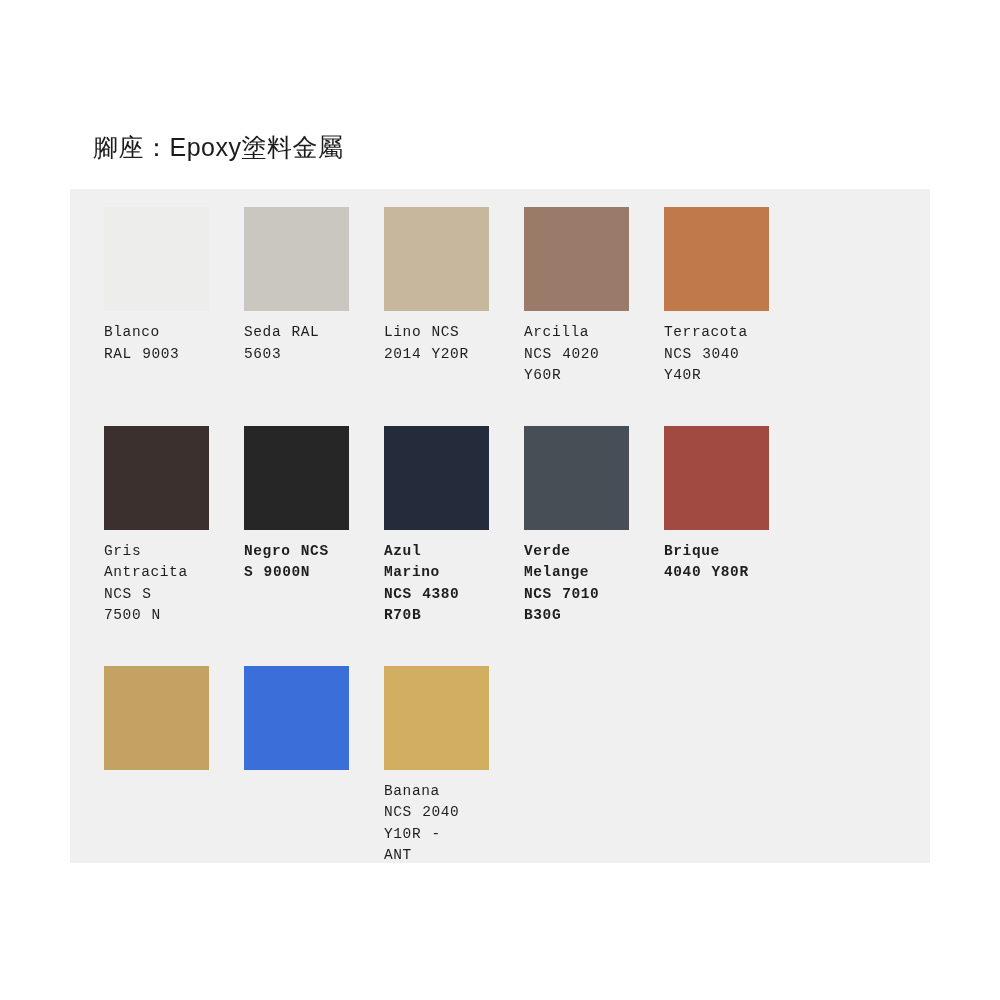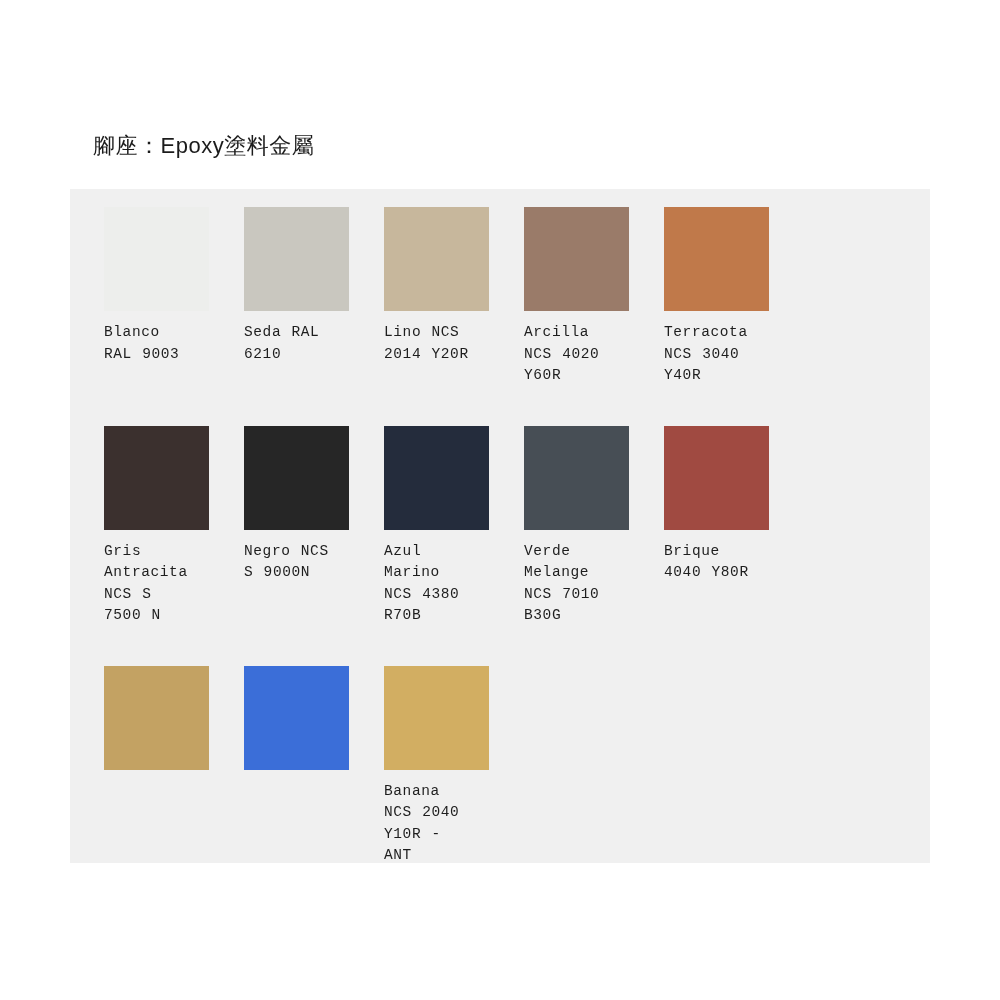--- a/index.html
+++ b/index.html
@@ -17,21 +17,21 @@
     position: relative;
     width: 1000px;
     height: 1000px;
     background: #ffffff;
   }
   .title {
     position: absolute;
     left: 93px;
     top: 131px;
     font-family: "Liberation Sans", sans-serif;
-    font-size: 22px;
+    font-size: 25px;
     font-weight: 400;
     color: #1b1b1b;
     letter-spacing: 0.5px;
     white-space: nowrap;
   }
   .panel {
     position: absolute;
     left: 70px;
     top: 189px;
     width: 860px;
@@ -63,40 +63,40 @@
     width: 112px;
     font-family: "Liberation Mono", "DejaVu Sans Mono", monospace;
     font-size: 14.5px;
     line-height: 21.5px;
     color: #1e1e1e;
     letter-spacing: 0.6px;
     word-spacing: 1px;
     white-space: pre-line;
   }
   .row-pad-1 { margin-bottom: 39px; }
-  .row-pad-2 { margin-bottom: 30px; }
+  .row-pad-2 { margin-bottom: 30px; font-weight: bold; }
 </style>
 </head>
 <body>
 
 <div class="page">
 
   <div class="title">腳座：Epoxy塗料金屬</div>
 
   <div class="panel">
     <div class="grid">
         <div class="cell row-pad-1">
           <div class="swatch" style="background: rgb(237, 238, 236);"></div>
           <div class="label">Blanco
 RAL 9003</div>
         </div>
         <div class="cell row-pad-1">
           <div class="swatch" style="background: rgb(201, 199, 191);"></div>
           <div class="label">Seda RAL
-6210</div>
+5603</div>
         </div>
         <div class="cell row-pad-1">
           <div class="swatch" style="background: rgb(199, 183, 156);"></div>
           <div class="label">Lino NCS
 2014 Y20R</div>
         </div>
         <div class="cell row-pad-1">
           <div class="swatch" style="background: rgb(154, 123, 105);"></div>
           <div class="label">Arcilla
 NCS 4020

